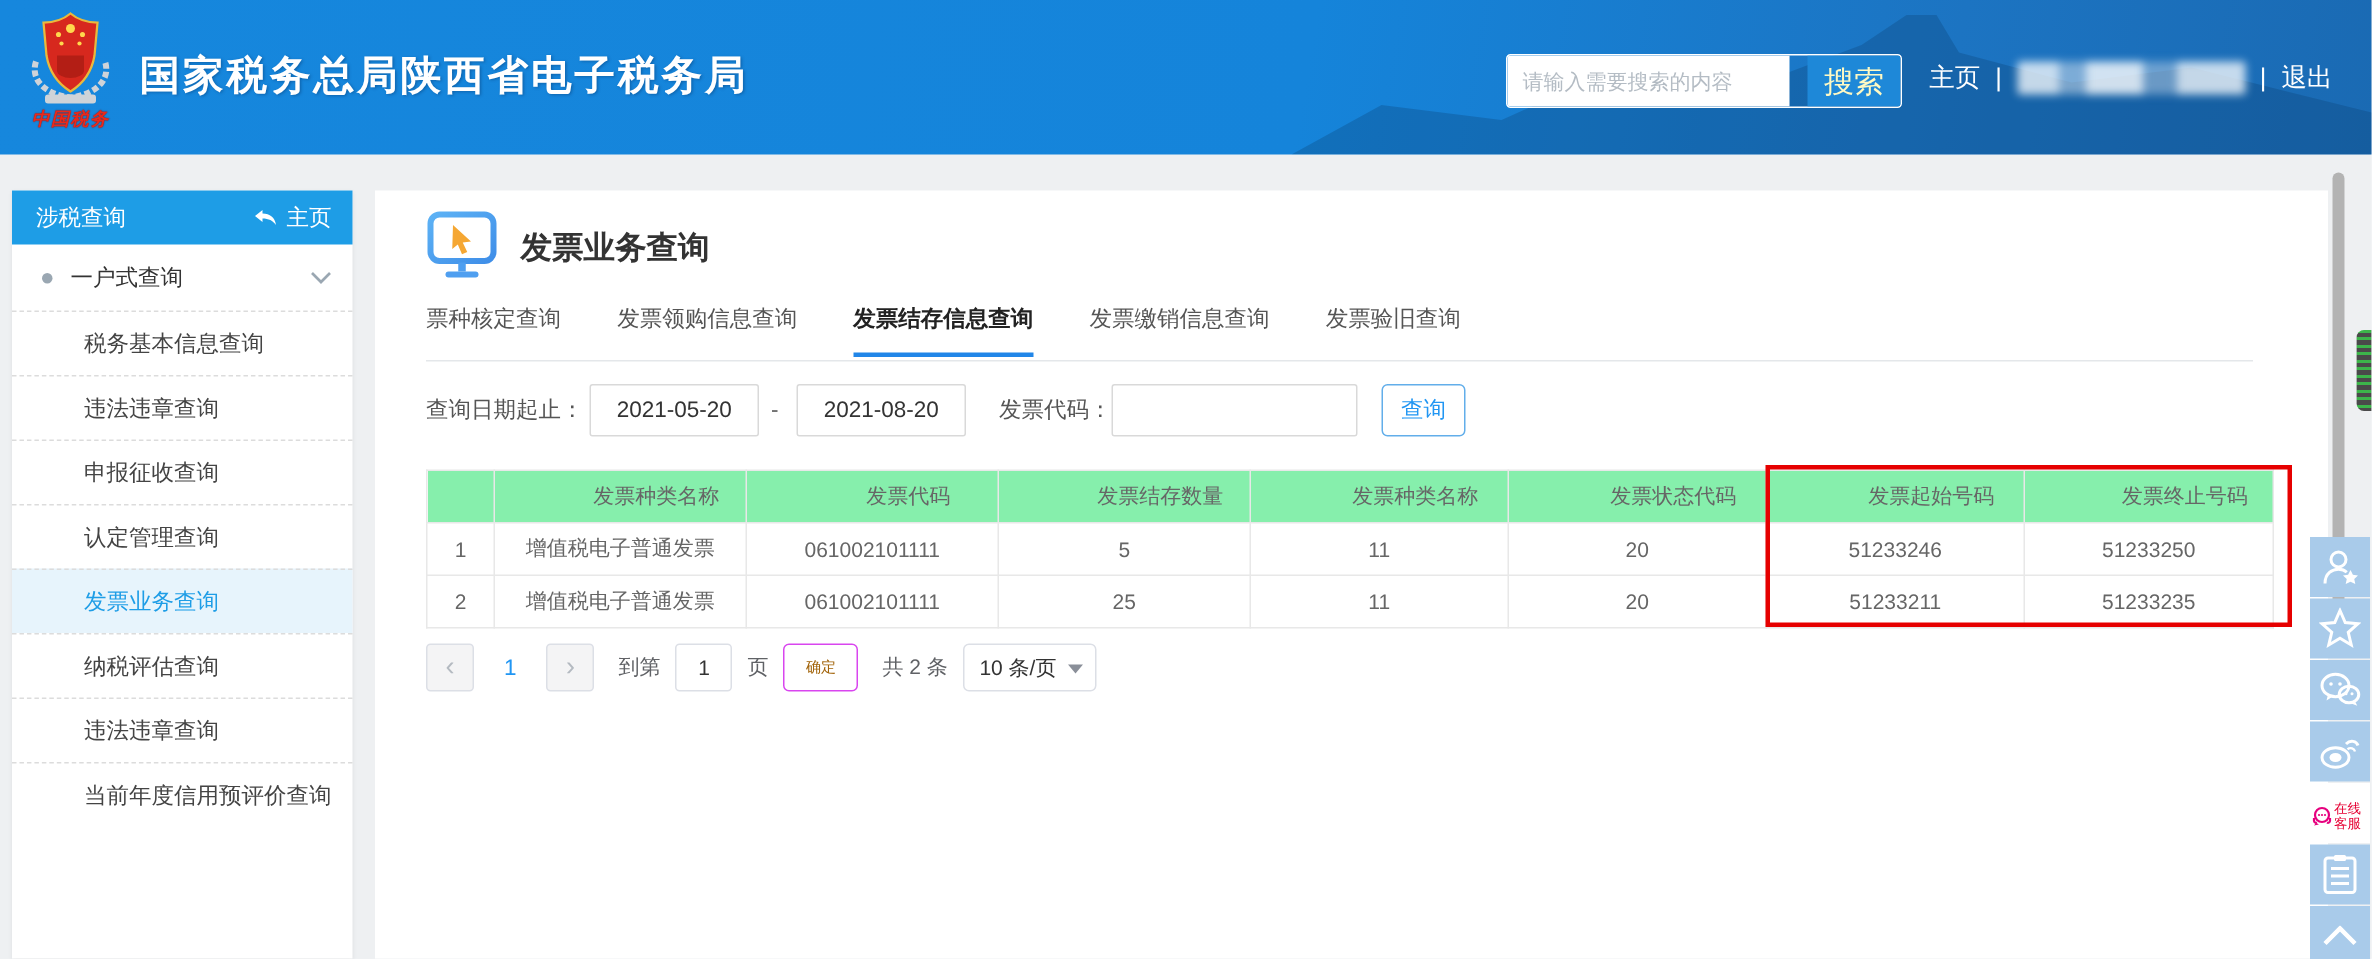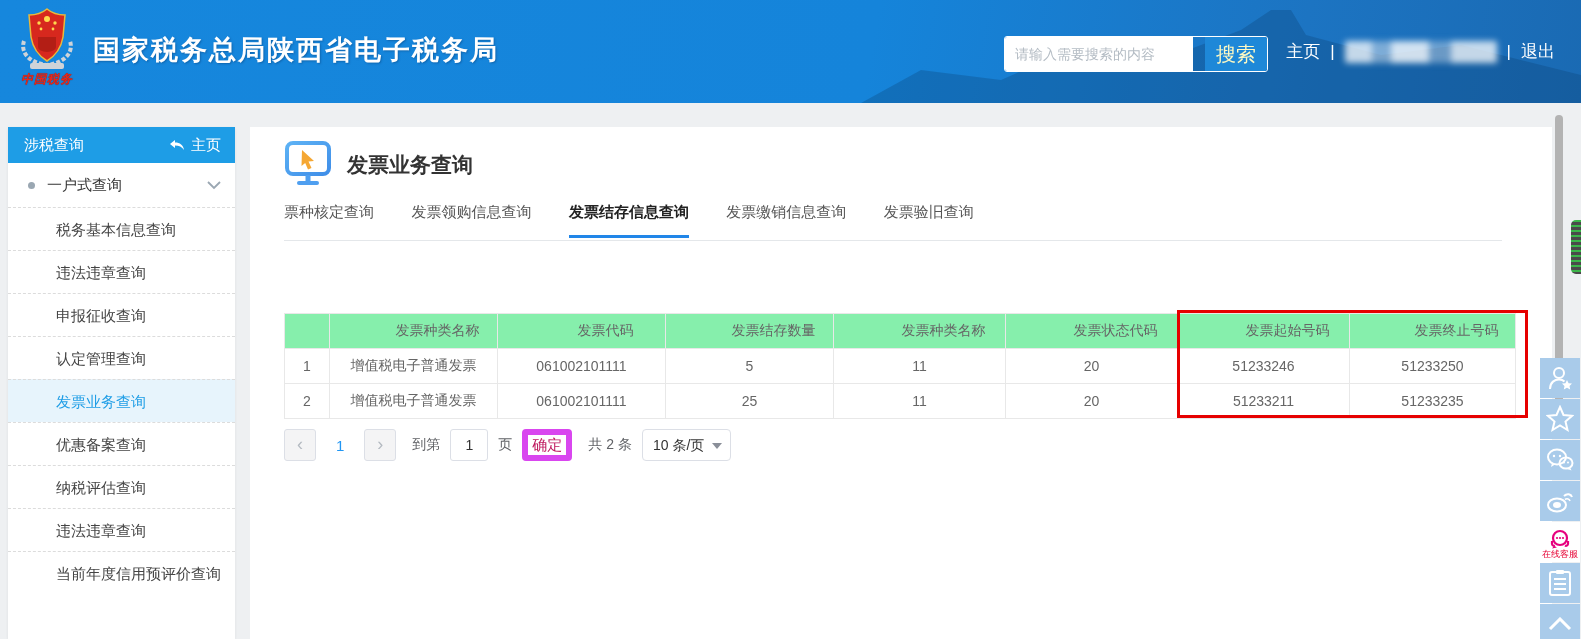--- a/index.html
+++ b/index.html
@@ -77,38 +77,38 @@
   .pager { position:absolute; left:34px; top:302px; display:flex; align-items:center;
     font-size:14px; color:#606266; }
   .pg-btn { width:32px; height:32px; background:#f4f4f5; border:1px solid #dcdfe6;
     border-radius:3px; color:#b4bac1; font-size:18px; line-height:29px; text-align:center;
     cursor:pointer; }
   .pg-cur { color:#2196f3; margin:0 20px; font-size:15px; cursor:pointer; }
   .pg-goto { margin-left:16px; }
   .goto-input { width:38px; height:32px; border:1px solid #dcdfe6; border-radius:3px;
     text-align:center; font-size:14px; color:#333; margin:0 10px; outline:none; }
   .confirm-btn { margin:0 12px 0 10px; width:50px; height:32px; background:#fff;
-    border:6px solid #d946ef; border-radius:4px; color:#be185d; font-size:15px; cursor:pointer; }
+    border:1px solid #d946ef; border-radius:4px; color:#a16207; font-size:10px; cursor:pointer; }
   .total { margin:0 10px 0 4px; }
   .page-size { position:relative; height:32px; line-height:30px; border:1px solid #dcdfe6;
     border-radius:4px; padding:0 26px 0 10px; color:#333; font-size:14px; cursor:pointer;
     background:#fff; }
   .page-size .caret { position:absolute; right:8px; top:13px; width:0; height:0;
     border-left:5px solid transparent; border-right:5px solid transparent;
     border-top:6px solid #8a8f99; }
 
   
   .scroll-thumb { position:absolute; left:1555px; top:115px; width:8px; height:315px;
     background:#b3b3b3; border-radius:5px; }
   .edge-tab { position:absolute; left:1571px; top:220px; width:10px; height:54px;
     background:#4a4a4a; border-radius:5px 0 0 5px;
     background-image:repeating-linear-gradient(180deg,#3cb54a 0 2px,#4a4a4a 2px 5px); }
   .tool-item { position:absolute; left:1540px; width:40px; height:40px; background:#a9cbea;
     display:flex; align-items:center; justify-content:center; cursor:pointer; z-index:6; }
-  .tool-item.service { background:#fff; flex-direction:column; gap:0; padding-top:3px; }
+  .tool-item.service { background:#fff; gap:0; padding-top:3px; }
   .service-label { font-size:9px; color:#e60033; line-height:10px; }
 
   input, button { font-family:inherit; }
 </style>
 </head>
 <body>
 
 <div class="header">
   <svg class="wall" viewBox="0 0 720 103" preserveAspectRatio="none">
     <path d="M0 103 L60 70 L140 80 L230 40 L300 60 L380 30 L410 10 L430 10 L445 35 L520 55 L600 45 L720 75 L720 103 Z" fill="#0a3d6e"></path>
@@ -158,21 +158,20 @@
     <span>一户式查询</span>
     <svg class="chev" width="14" height="9" viewBox="0 0 14 9">
       <polyline points="1,1 7,7 13,1" fill="none" stroke="#9aa7b2" stroke-width="1.8"></polyline>
     </svg>
   </div>
   <div class="side-item">税务基本信息查询</div>
   <div class="side-item">违法违章查询</div>
   <div class="side-item">申报征收查询</div>
   <div class="side-item">认定管理查询</div>
   <div class="side-item active">发票业务查询</div>
-  <div class="side-item">优惠备案查询</div>
   <div class="side-item">纳税评估查询</div>
   <div class="side-item">违法违章查询</div>
   <div class="side-item">当前年度信用预评价查询</div>
 </div>
 
 <div class="main">
   <svg class="page-icon" width="48" height="46" viewBox="0 0 48 46">
     <defs>
       <linearGradient id="mg" x1="0" y1="0" x2="1" y2="1">
         <stop offset="0" stop-color="#5db2f5"></stop>
@@ -187,20 +186,29 @@
   <div class="page-title">发票业务查询</div>
 
   <div class="tabbar">
     <span class="tab">票种核定查询</span>
     <span class="tab">发票领购信息查询</span>
     <span class="tab active">发票结存信息查询</span>
     <span class="tab">发票缴销信息查询</span>
     <span class="tab">发票验旧查询</span>
   </div>
 
+  <div class="filters">
+    <span>查询日期起止：</span>
+    <input class="f-input date-input" value="2021-05-20" style="">
+    <span class="dash">-</span>
+    <input class="f-input date-input" value="2021-08-20" style="">
+    <span class="code-label">发票代码：</span>
+    <input class="f-input code-input" value="" style="">
+    <button class="query-btn">查询</button>
+  </div>
 
   <table class="grid">
     <colgroup>
       <col style="width:45px">
         <col style="width:168px">
         <col style="width:168px">
         <col style="width:168px">
       <col style="width:172px">
         <col style="width:172px">
         <col style="width:172px">

